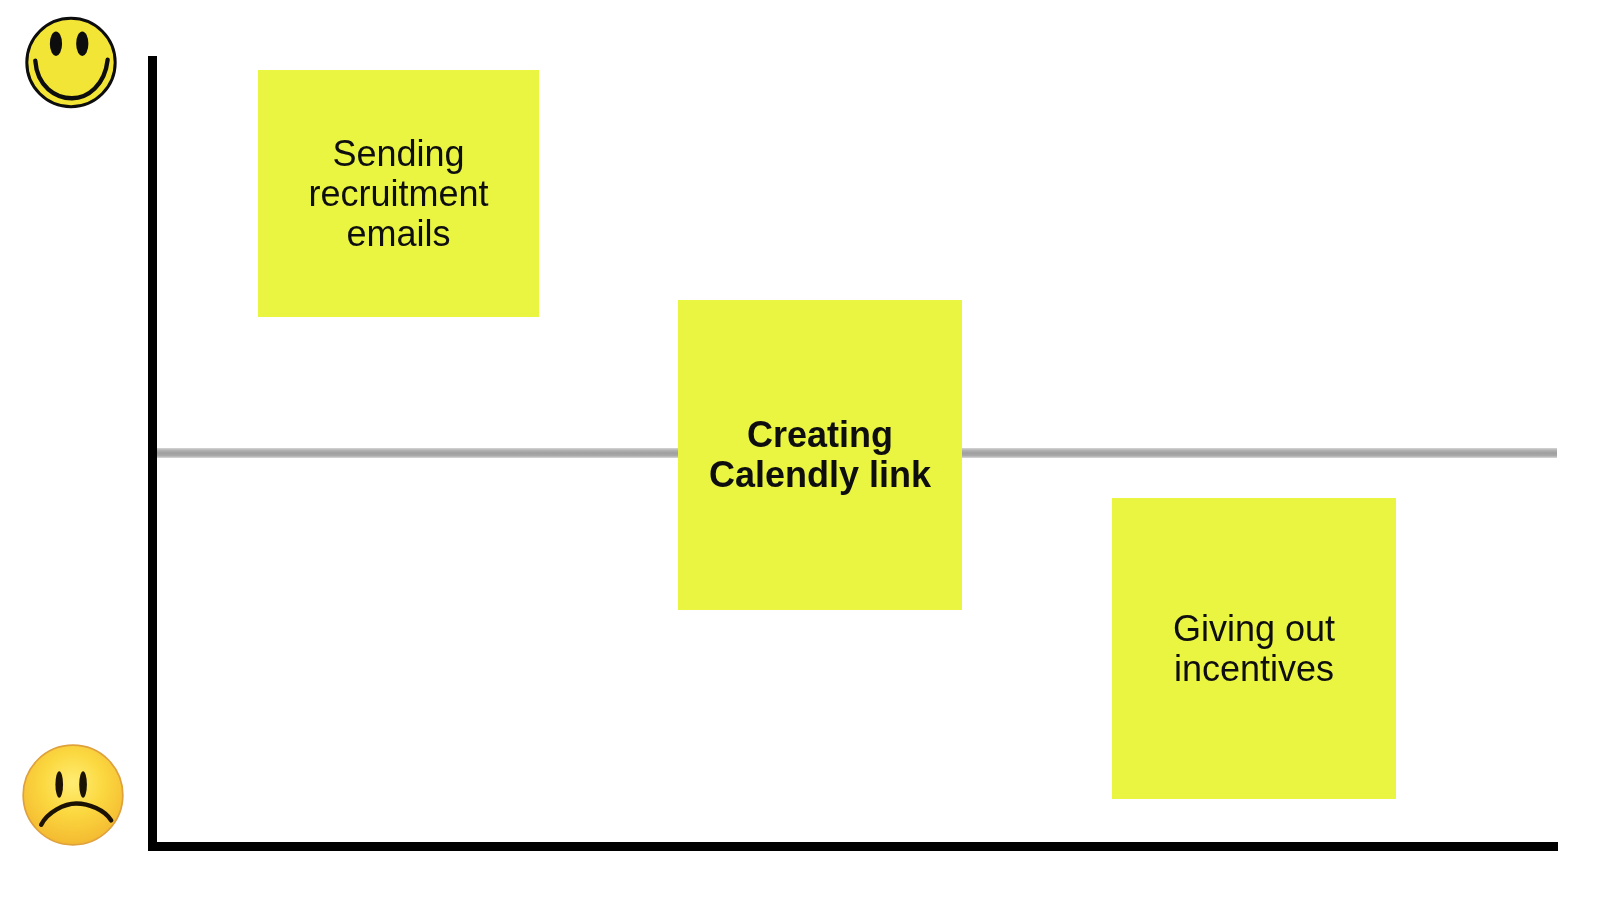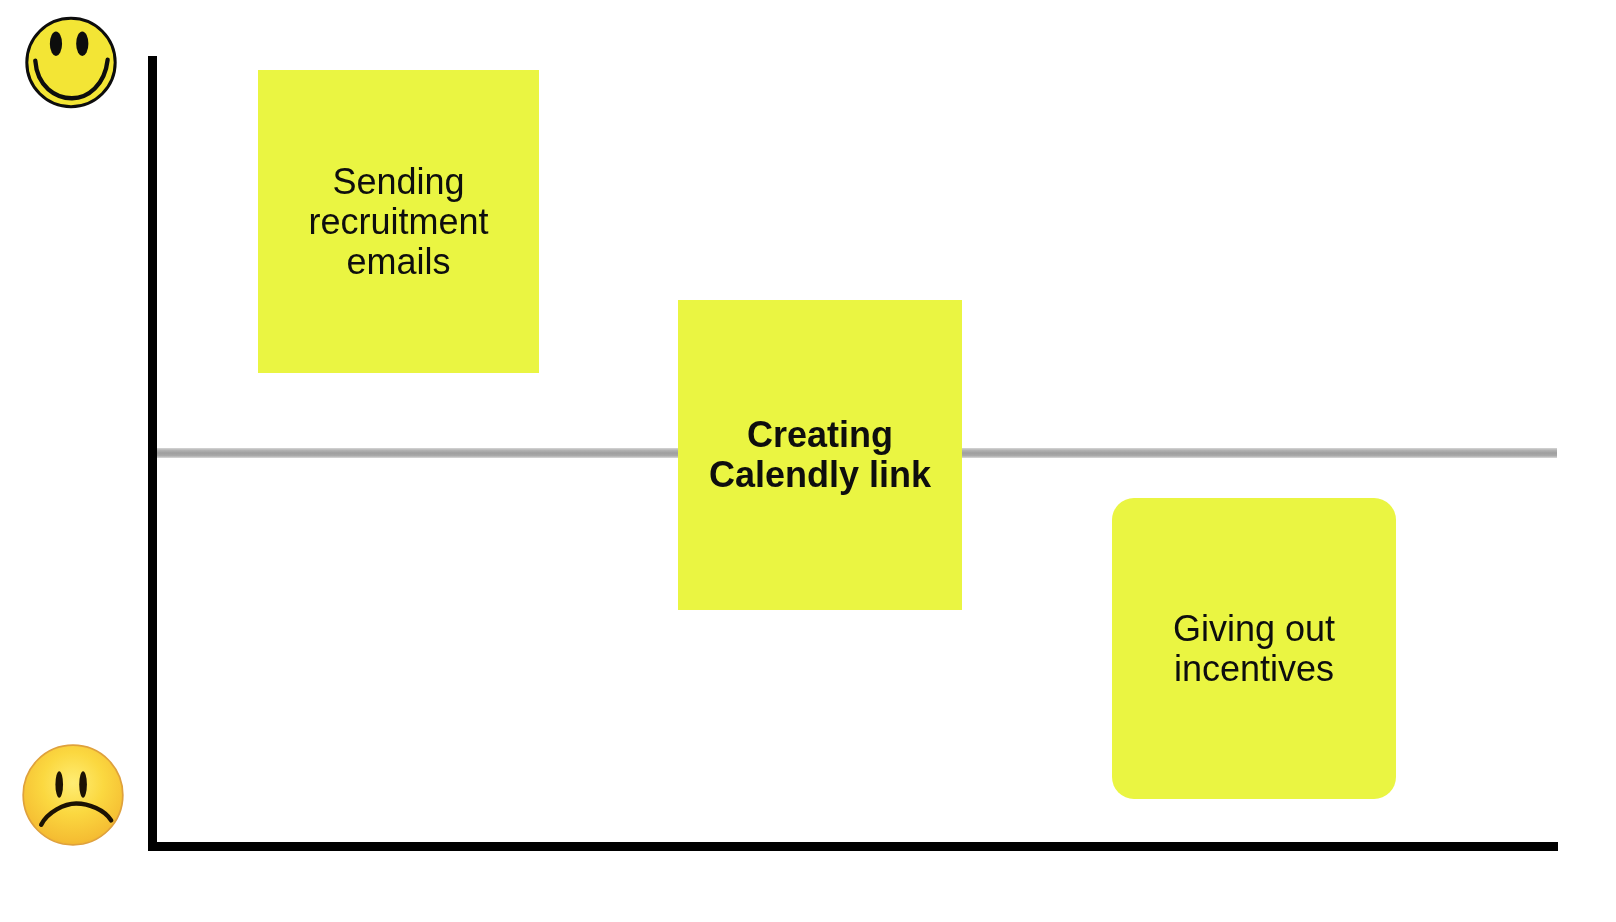--- a/index.html
+++ b/index.html
@@ -36,23 +36,23 @@
     align-items: center;
     justify-content: center;
     text-align: center;
     background: #EAF542; 
     color: #0e0e0e;
     font-size: 36px;
     line-height: 40px;
     z-index: 2;
   }
   .note-text { white-space: pre-line; }
-  .note1 { left: 258px;  top: 70px;  width: 281px; height: 303px; }
+  .note1 { left: 258px;  top: 70px;  width: 281px; height: 247px; }
   .note2 { left: 678px;  top: 300px; width: 284px; height: 310px; }
-  .note3 { left: 1112px; top: 498px; width: 284px; height: 301px; border-radius: 22px; }
+  .note3 { left: 1112px; top: 498px; width: 284px; height: 301px; }
 
   .face { z-index: 1; }
   .face.happy { left: 24px; top: 15px;  width: 94px;  height: 95px; }
   .face.sad   { left: 20px; top: 742px; width: 106px; height: 106px; }
 
   .line-layer { z-index: 0; }
   .axis-layer { z-index: 3; }
 </style>
 </head>
 <body>

